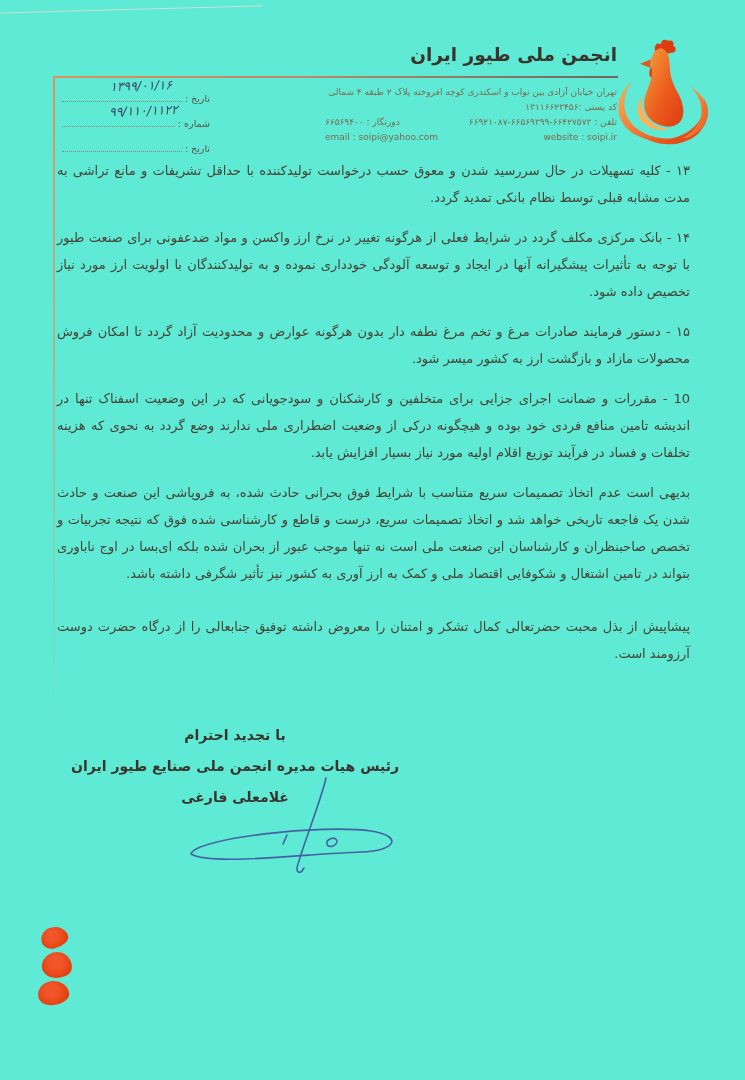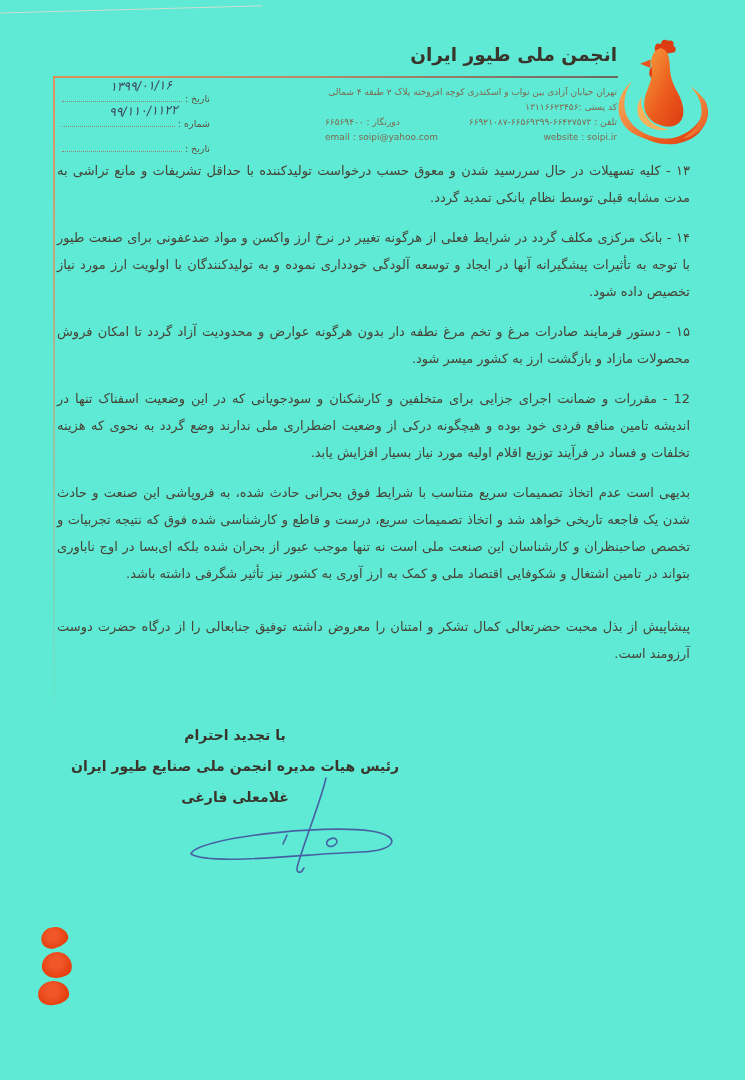--- a/index.html
+++ b/index.html
@@ -128,21 +128,21 @@
     <div class="meta-row">
       <span class="lbl">تاریخ :</span>
       <span class="dots"></span>
     </div>
   </div>
 
   <div class="body-text">
     <p>۱۳ - کلیه تسهیلات در حال سررسید شدن و معوق حسب درخواست تولیدکننده با حداقل تشریفات و مانع تراشی به مدت مشابه قبلی توسط نظام بانکی تمدید گردد.</p>
     <p>۱۴ - بانک مرکزی مکلف گردد در شرایط فعلی از هرگونه تغییر در نرخ ارز واکسن و مواد ضدعفونی برای صنعت طیور با توجه به تأثیرات پیشگیرانه آنها در ایجاد و توسعه آلودگی خودداری نموده و به تولیدکنندگان با اولویت ارز مورد نیاز تخصیص داده شود.</p>
     <p>۱۵ - دستور فرمایند صادرات مرغ و تخم مرغ نطفه دار بدون هرگونه عوارض و محدودیت آزاد گردد تا امکان فروش محصولات مازاد و بازگشت ارز به کشور میسر شود.</p>
-    <p>12 - مقررات و ضمانت اجرای جزایی برای متخلفین و کارشکنان و سودجویانی که در این وضعیت اسفناک تنها در اندیشه تامین منافع فردی خود بوده و هیچگونه درکی از وضعیت اضطراری ملی ندارند وضع گردد به نحوی که هزینه تخلفات و فساد در فرآیند توزیع اقلام اولیه مورد نیاز بسیار افزایش یابد.</p>
+    <p>10 - مقررات و ضمانت اجرای جزایی برای متخلفین و کارشکنان و سودجویانی که در این وضعیت اسفناک تنها در اندیشه تامین منافع فردی خود بوده و هیچگونه درکی از وضعیت اضطراری ملی ندارند وضع گردد به نحوی که هزینه تخلفات و فساد در فرآیند توزیع اقلام اولیه مورد نیاز بسیار افزایش یابد.</p>
     <p class="gap-s">بدیهی است عدم اتخاذ تصمیمات سریع متناسب با شرایط فوق بحرانی حادث شده، به فروپاشی این صنعت و حادث شدن یک فاجعه تاریخی خواهد شد و اتخاذ تصمیمات سریع، درست و قاطع و کارشناسی شده فوق که نتیجه تجربیات و تخصص صاحبنظران و کارشناسان این صنعت ملی است نه تنها موجب عبور از بحران شده بلکه ای‌بسا در اوج ناباوری بتواند در تامین اشتغال و شکوفایی اقتصاد ملی و کمک به ارز آوری به کشور نیز تأثیر شگرفی داشته باشد.</p>
     <p class="gap-m">پیشاپیش از بذل محبت حضرتعالی کمال تشکر و امتنان را معروض داشته توفیق جنابعالی را از درگاه حضرت دوست آرزومند است.</p>
   </div>
 
   <div class="sig-block">
     <div>با تجدید احترام</div>
     <div>رئیس هیات مدیره انجمن ملی صنایع طیور ایران</div>
     <div>غلامعلی فارغی</div>
   </div>
 

